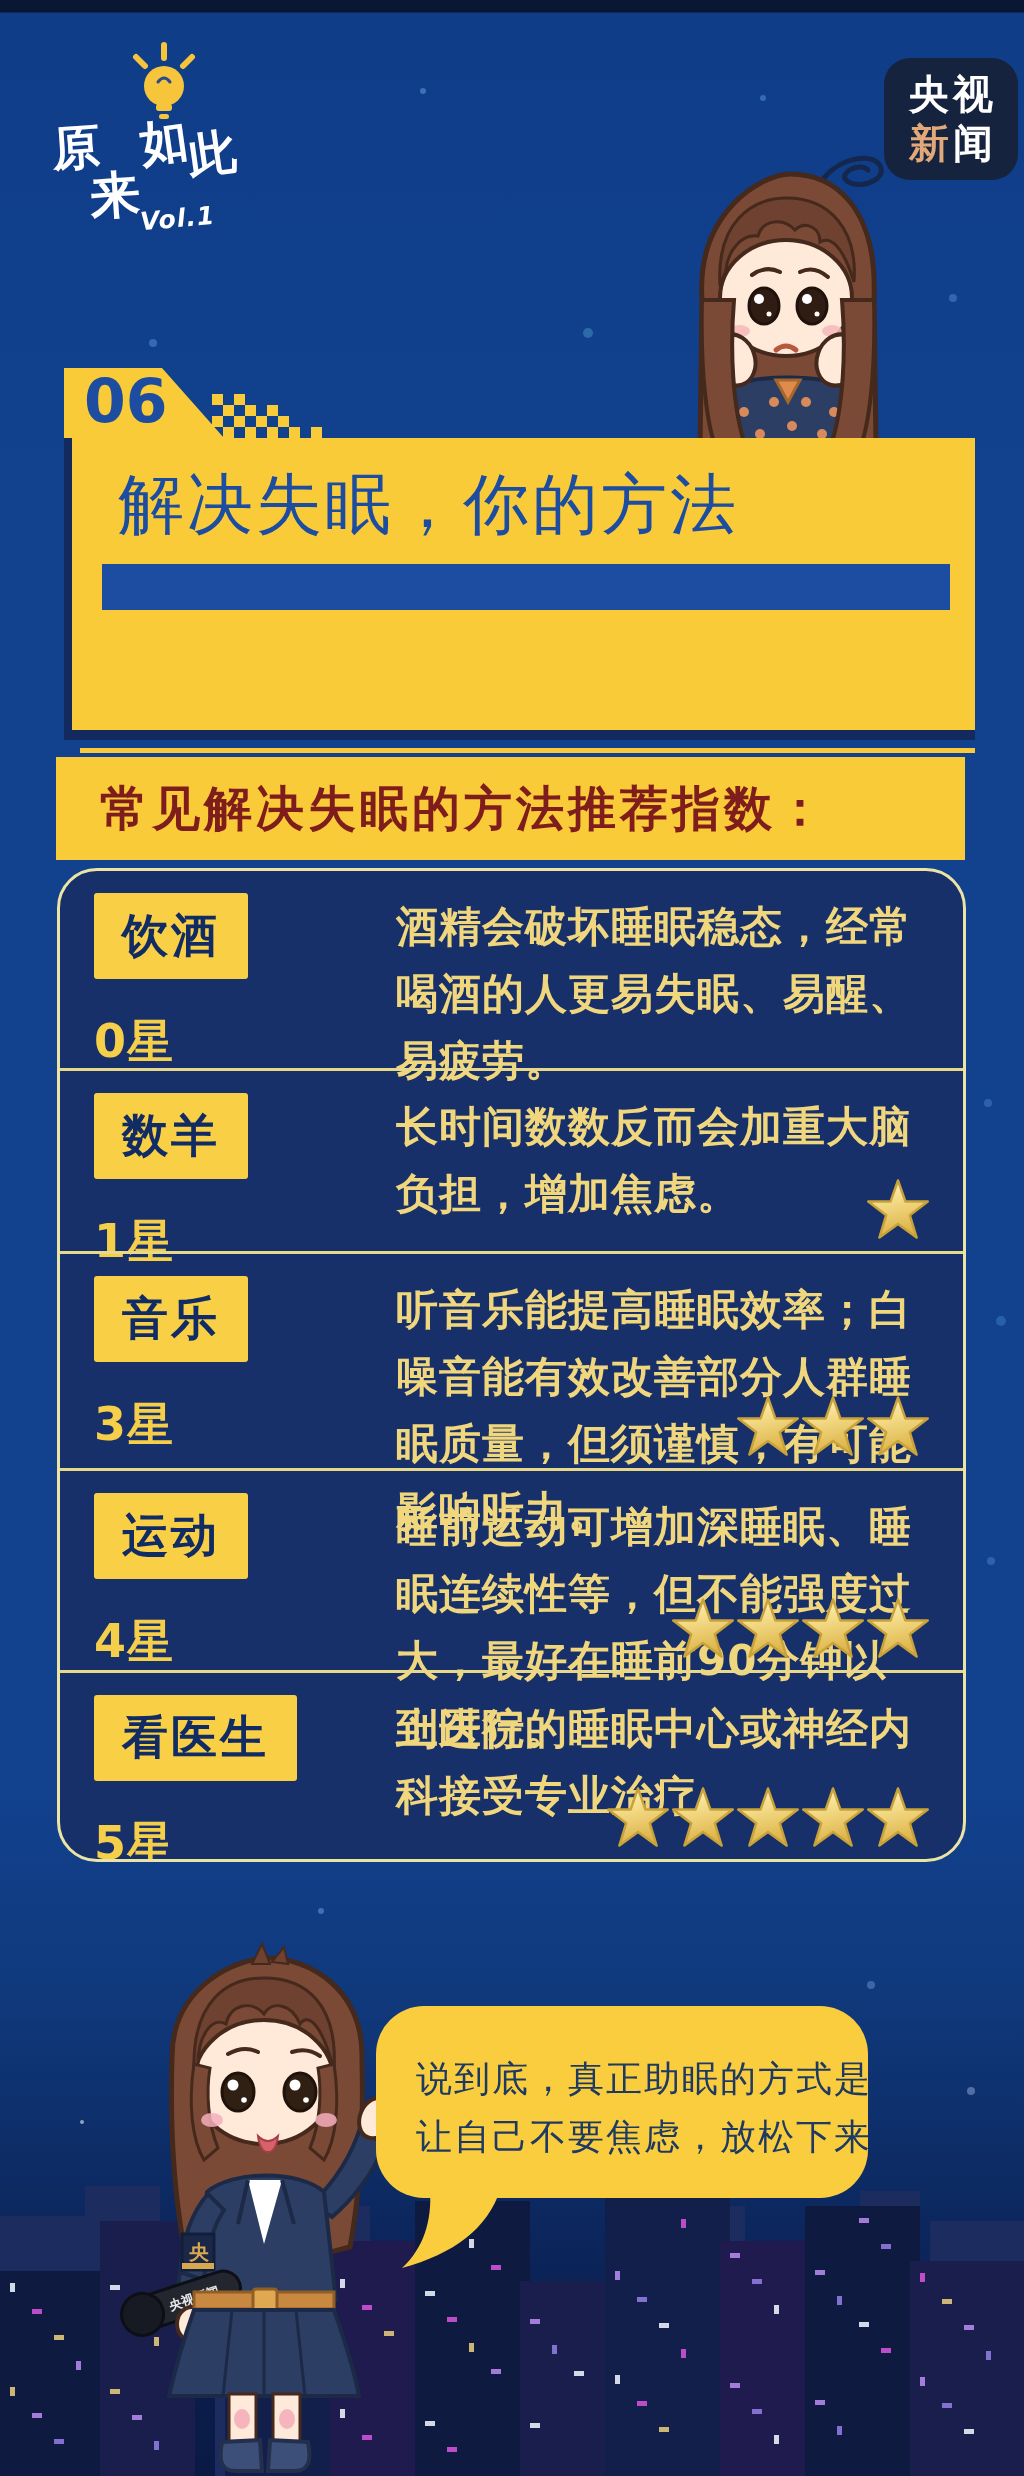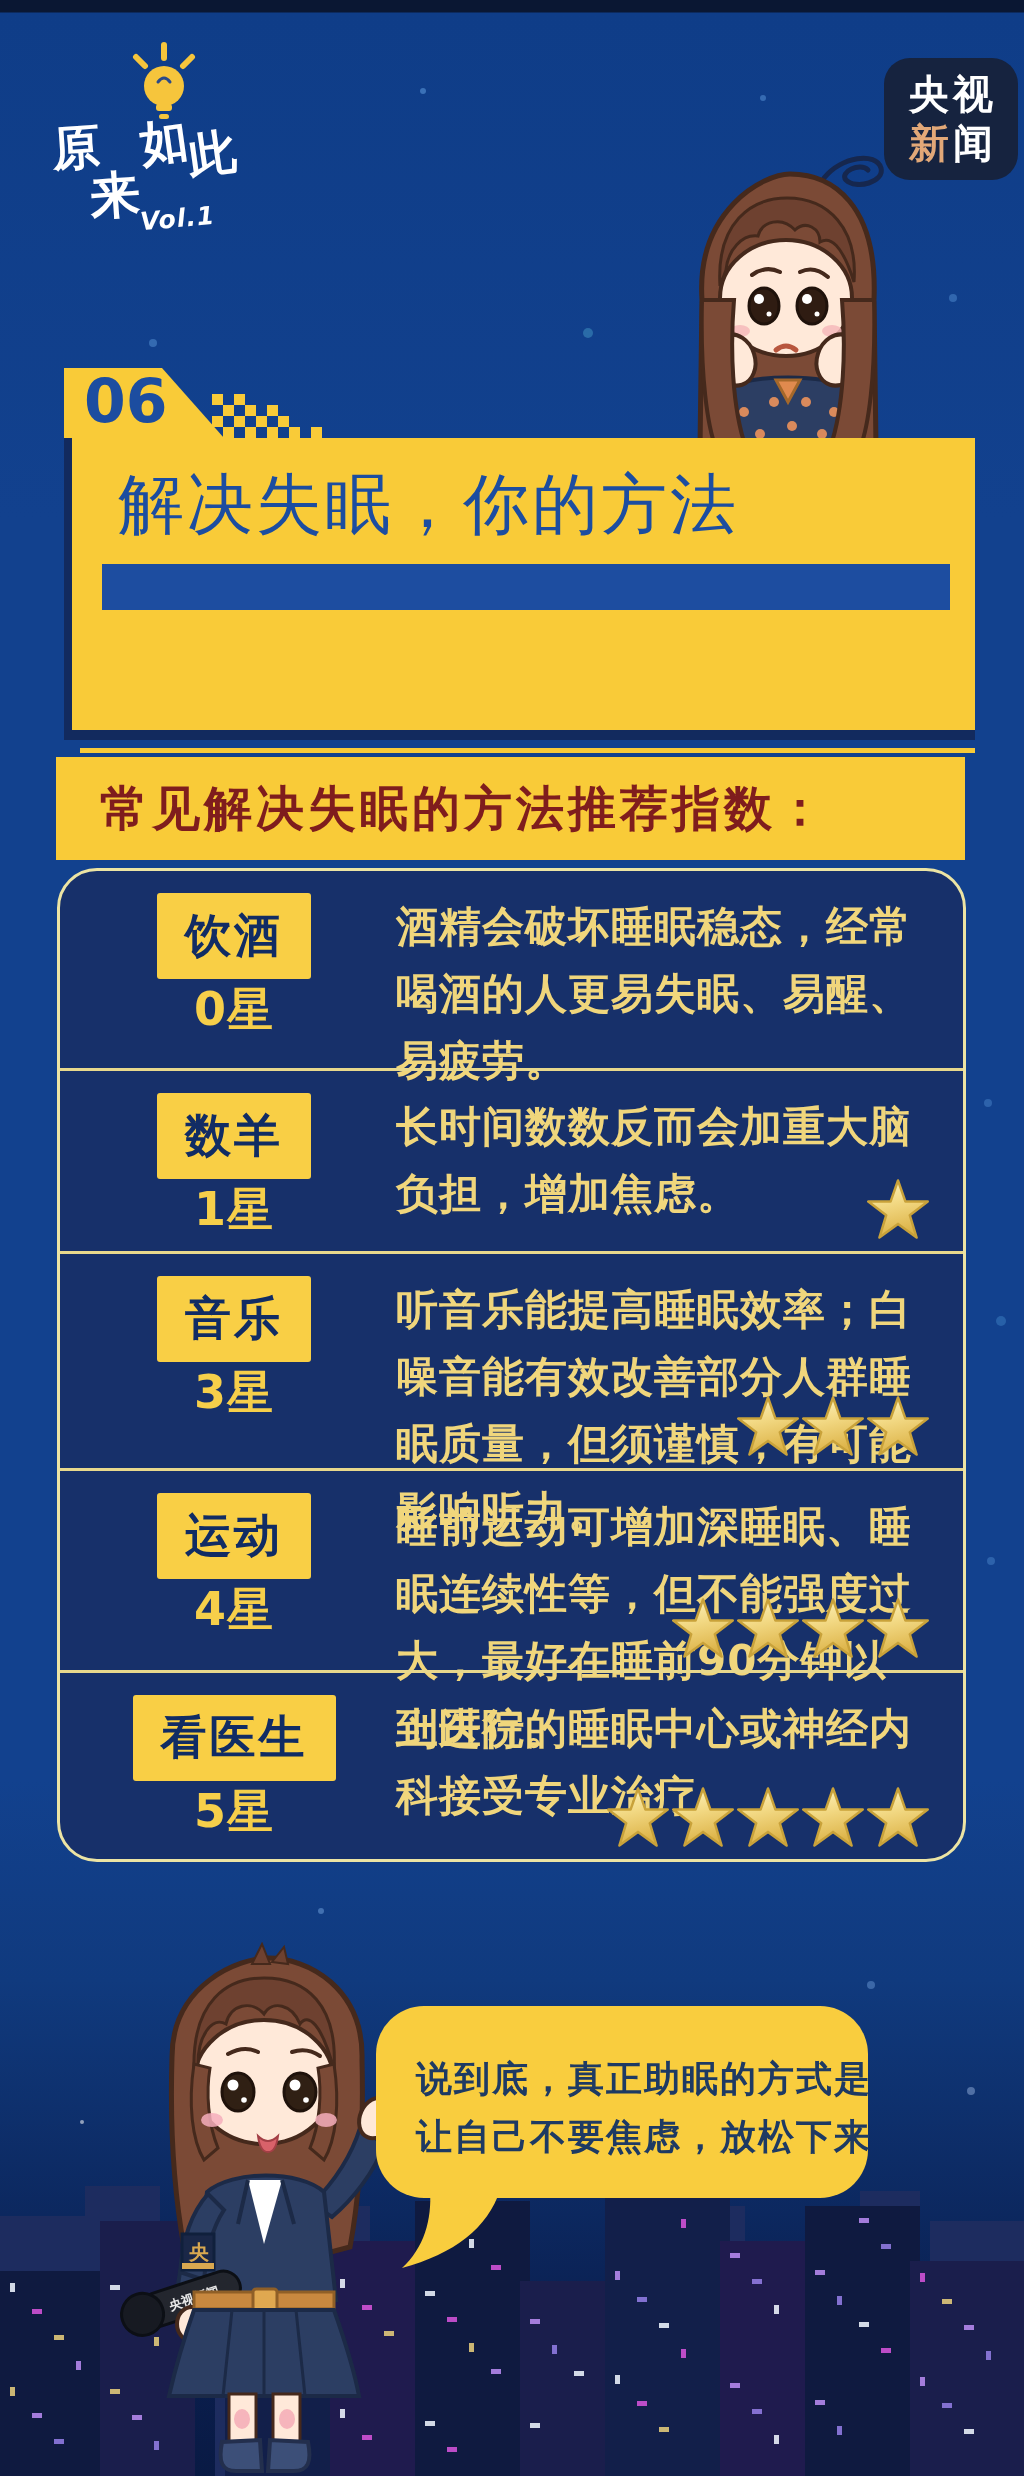--- a/index.html
+++ b/index.html
@@ -57,37 +57,37 @@
   .band{left:56px;top:757px;width:909px;height:103px;background:#f9cb38;box-sizing:border-box;
     display:flex;align-items:center;padding-left:44px;font-size:48px;font-weight:800;
     color:#7f1d1d;letter-spacing:4px;white-space:nowrap}
 
   
   .panel{left:57px;top:868px;width:909px;height:994px;box-sizing:border-box;background:#17306a;
     border:3px solid #ece4a4;border-radius:40px;overflow:hidden}
   .row{position:relative;display:flex;box-sizing:border-box;padding:22px 36px 8px 34px}
   .row+.row{border-top:3px solid #e8d88c}
   .r1{height:197px}.r2{height:183px}.r3{height:217px}.r4{height:202px}.r5{height:189px}
-  .rleft{width:280px;flex:none;display:flex;flex-direction:column;align-items:center}
+  .rleft{width:280px;flex:none;display:flex;flex-direction:column;align-items:flex-start}
   .mbox{background:#f9cf45;color:#112c64;font-size:46px;font-weight:800;padding:12px 28px;
     letter-spacing:3px;border-radius:3px;white-space:nowrap}
-  .rlab{color:#f6cf4a;font-size:46px;font-weight:800;margin-top:0;letter-spacing:1px}
+  .rlab{color:#f6cf4a;font-size:46px;font-weight:800;margin-top:32px;letter-spacing:1px}
   .rdesc{flex:1;padding-left:22px;max-width:580px;color:#f0d67c;font-size:42px;font-weight:700;
     line-height:1.6;letter-spacing:1px}
   .stars{position:absolute;right:34px;bottom:12px;display:flex}
   .star{width:62px;height:60px;margin-left:3px}
 
   
   .scene{left:0;top:1900px;width:1024px;height:576px;overflow:hidden}
   #skyline{position:absolute;left:0;bottom:0}
   .girl2{position:absolute;left:112px;top:42px;z-index:4}
   .girl1{left:672px;top:148px;z-index:1}
   .bubble{position:absolute;left:376px;top:106px;width:492px;height:192px;background:#f9cd3e;
     border-radius:48px;box-sizing:border-box;padding:44px 0 0 40px;z-index:5}
-  .bubble .bl{font-size:36px;font-weight:700;color:#1e3a63;letter-spacing:2px;line-height:1.6;white-space:nowrap}
+  .bubble .bl{font-size:36px;font-weight:400;color:#1e3a63;letter-spacing:2px;line-height:1.6;white-space:nowrap}
   .tail{position:absolute;left:392px;top:290px;z-index:5}
 </style>
 </head>
 <body>
 
 <svg width="0" height="0" style="position:absolute">
   <defs>
     <linearGradient id="starGrad" x1="0" y1="0" x2="0.25" y2="1">
       <stop offset="0" stop-color="#fdf5c6"></stop>
         <stop offset="0.45" stop-color="#f3da86"></stop>

